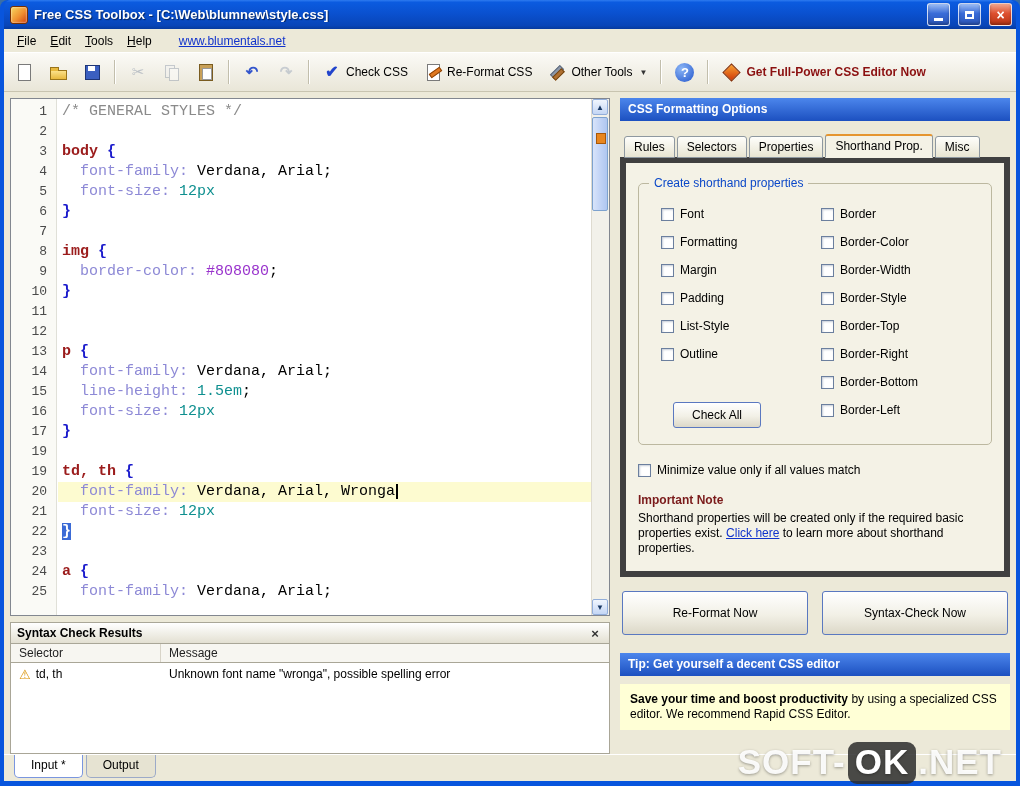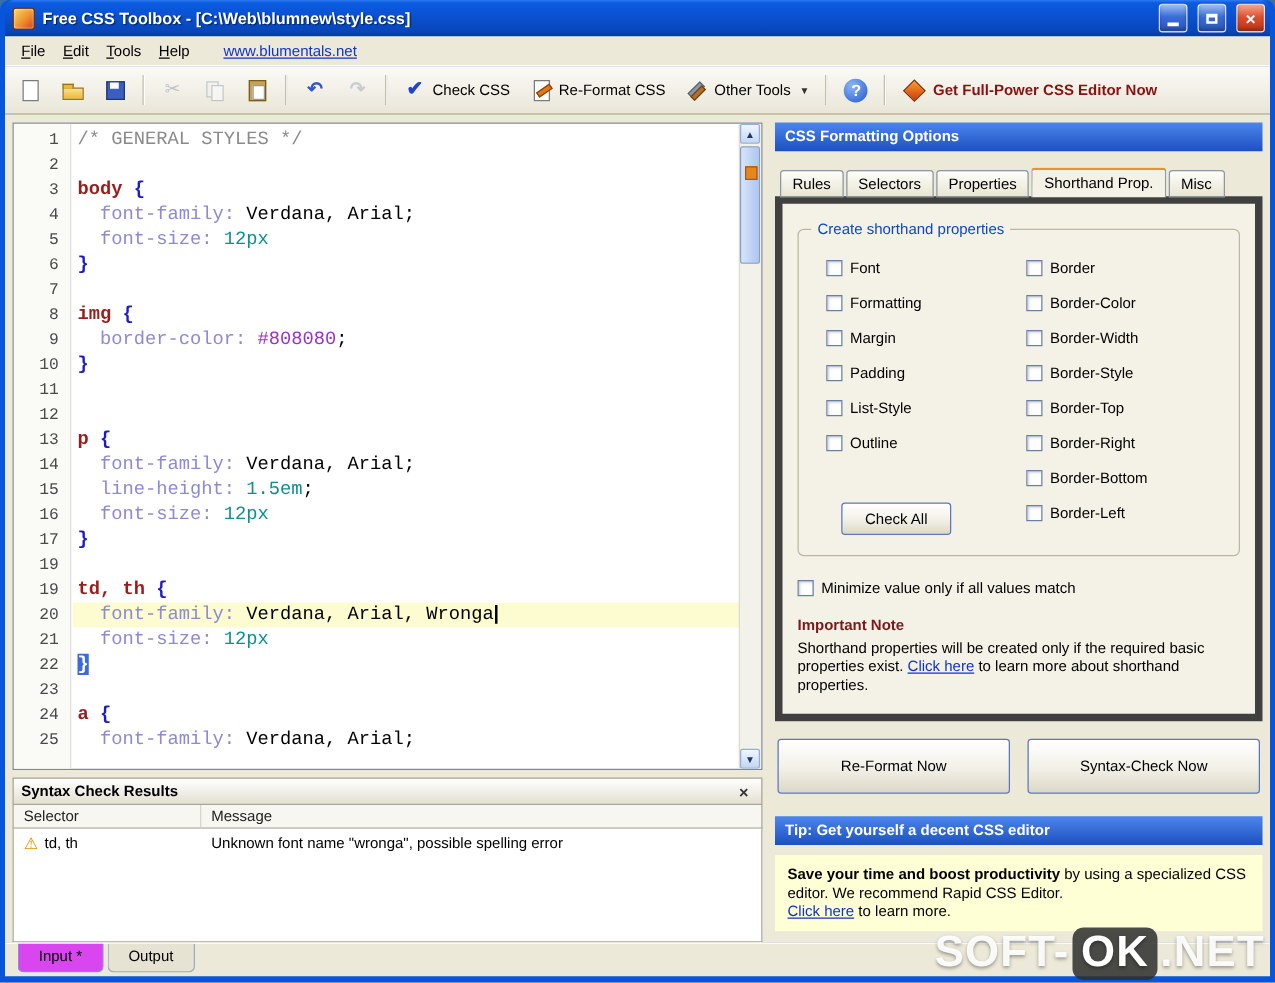--- a/index.html
+++ b/index.html
@@ -148,23 +148,23 @@
   .action-row{display:flex;gap:14px;margin:14px 2px 0 2px;flex:0 0 auto;}
   .action-row .xp-btn{flex:1;height:44px;}
   .tip-header{margin-top:18px;}
   .tip-box{background:#FFFFD6;margin-top:8px;padding:8px 10px;line-height:15px;flex:0 0 auto;}
   .tip-box p{margin:0;}
   
   .bottom-bar{height:26px;flex:0 0 auto;background:#ECE9D8;border-top:1px solid #FFFFFF;
     display:flex;align-items:flex-start;padding-left:10px;}
   .btab{padding:3px 16px 5px;border:1px solid #9CAAC8;border-top:none;border-radius:0 0 5px 5px;
     background:#E6E3D2;margin-right:3px;cursor:default;}
-  .btab.active{background:#d946ef;border-color:#7A96DF;}
-  
-  .watermark{position:absolute;right:8px;bottom:2px;z-index:50;pointer-events:none;
+  .btab.active{background:#ffffff;border-color:#7A96DF;}
+  
+  .watermark{position:absolute;right:18px;bottom:2px;z-index:50;pointer-events:none;
     font-size:35px;font-weight:bold;letter-spacing:1px;color:rgba(255,255,255,.93);
     text-shadow:0 1px 3px rgba(0,0,0,.35);}
   .wm-ok{display:inline-block;background:rgba(45,45,45,.85);color:#fff;border-radius:9px;
     padding:0 7px 2px;margin:0 2px;}
 </style>
 </head>
 <body>
 
 <div class="window">
 
@@ -417,21 +417,20 @@
       </div>
 
       <div class="action-row">
         <button class="xp-btn">Re-Format Now</button>
         <button class="xp-btn">Syntax-Check Now</button>
       </div>
 
       <div class="blue-header tip-header">Tip: Get yourself a decent CSS editor</div>
       <div class="tip-box">
         <p><b>Save your time and boost productivity</b><span> by using a specialized CSS editor. We recommend Rapid CSS Editor. </span></p>
-        <p><a class="link">Click here</a><span> to learn more.</span></p>
       </div>
     </div>
 
   </div>
 
   <div class="bottom-bar">
       <span class="btab active">Input *</span>
       <span class="btab">Output</span>
     </div>
 

